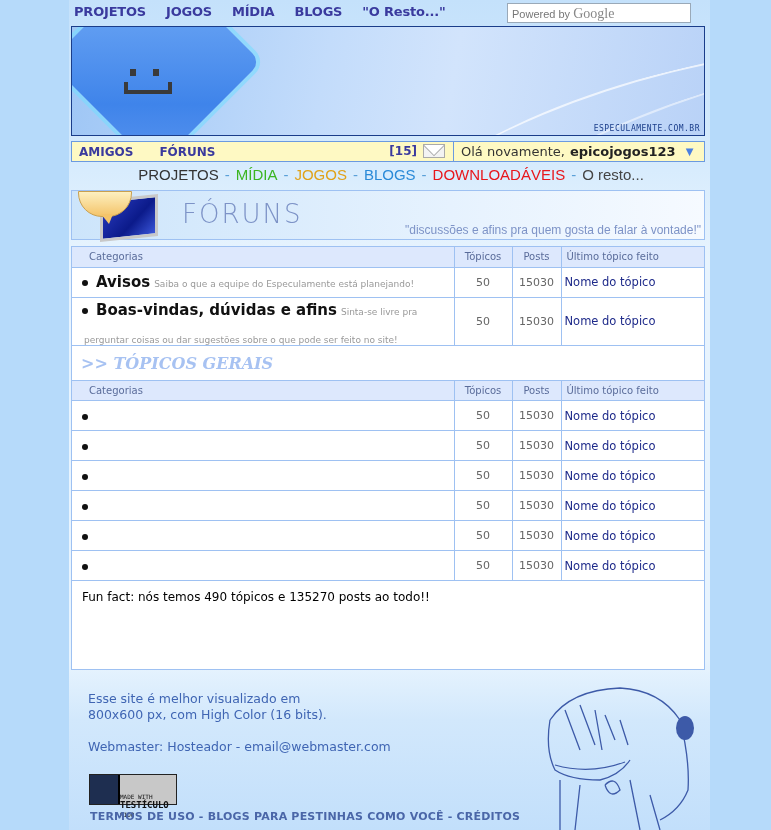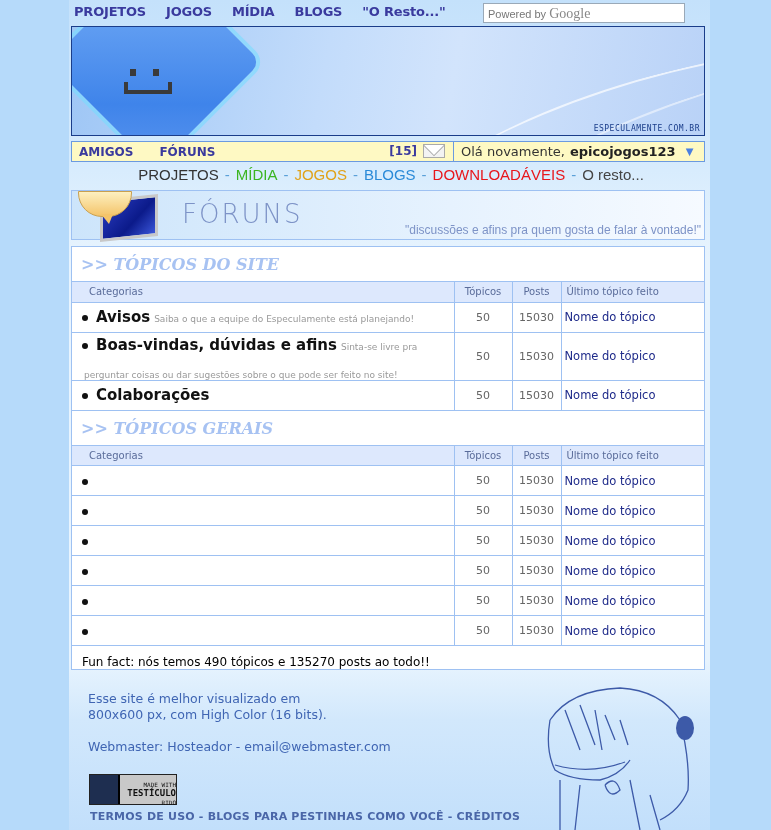--- a/index.html
+++ b/index.html
@@ -2,21 +2,21 @@
 <html><head>
 <meta charset="utf-8">
 <style>
   * { box-sizing: border-box; margin: 0; padding: 0; }
   html, body { width: 771px; height: 830px; overflow: hidden; }
   body { background: #b6dafa; font-family: "DejaVu Sans", sans-serif; position: relative; }
   .col { position: absolute; left: 69px; top: 0; width: 641px; height: 830px;
          background: linear-gradient(#c4e1fb 0px, #d6ebfd 160px, #e8f4fe 260px, #e8f4fe 660px, #d2e8fc 720px, #c2dffb 830px); }
   .topnav { position: absolute; left: 74px; top: 4px; display: flex; gap: 0; }
   .topnav a { font-family: "DejaVu Sans", sans-serif; font-weight: bold; font-size: 13px; color: #3a3a9e; text-decoration: none; margin-right: 20px; letter-spacing: -0.2px; }
-  .search { position: absolute; left: 483px; top: 3px; width: 202px; height: 20px; background: #fff; border: 1px solid #9aa9b8; font-size: 11px; color: #777; padding: 2px 4px; font-family: "Liberation Sans", sans-serif; }
+  .search { position: absolute; left: 507px; top: 3px; width: 184px; height: 20px; background: #fff; border: 1px solid #9aa9b8; font-size: 11px; color: #777; padding: 2px 4px; font-family: "Liberation Sans", sans-serif; }
   .search .g { font-family: "Liberation Serif", serif; font-size: 14px; color: #888; }
   .banner { position: absolute; left: 71px; top: 26px; width: 634px; height: 110px; border: 1px solid #1a3d8a; overflow: hidden;
             background: linear-gradient(100deg, #9ec6f5 0%, #c3dcfb 40%, #d2e4fc 60%, #b9d2f7 100%); text-align: center; }
   .banner .swoosh { position: absolute; border-radius: 50%; border-top: 2px solid rgba(255,255,255,0.7); }
   .diamond { position: absolute; left: 8px; top: -40px; width: 150px; height: 150px; transform: rotate(45deg);
              background: linear-gradient(135deg, #7db3f8, #3f84ea 70%, #5b95ef); box-shadow: 0 0 0 4px rgba(120,220,255,0.6); border-radius: 12px; }
   .face-eye { position: absolute; width: 6px; height: 7px; background: #3a3a3a; }
   .face-mouth { position: absolute; left: 48px; top: 58px; width: 52px; height: 12px; border: 4px solid #3a3a3a; border-top: none; }
   .banner .site { position: absolute; right: 4px; bottom: 2px; font-family: "DejaVu Sans Mono", monospace; font-size: 8px; color: #1a3d8a; letter-spacing: 0.5px; }
   .userbar { position: absolute; left: 71px; top: 141px; width: 634px; height: 21px; display: flex; background: #fef9c3; }
@@ -49,21 +49,21 @@
   td.last a { color: #1e2a8a; text-decoration: none; font-size: 11.5px; }
   .bullet { display: inline-block; width: 6px; height: 6px; background: #111; border-radius: 50%; vertical-align: middle; margin-right: 8px; margin-top: -2px; }
   .cname { font-family: "DejaVu Sans", sans-serif; font-weight: bold; font-size: 15px; color: #111; }
   .cdesc { font-size: 9px; color: #999; margin-left: 4px; }
   .cdesc2 { display: block; font-size: 9px; color: #999; margin-left: 2px; margin-top: 16px; }
   .col1 { width: 382px; } .col2 { width: 58px; } .col3 { width: 49px; }
   .funfact { padding: 9px 10px; font-size: 12px; color: #000000; font-family: "DejaVu Sans", sans-serif; }
   .footer { position: absolute; left: 88px; top: 691px; font-size: 12.5px; color: #3f65b3; line-height: 16px; font-family: "DejaVu Sans", sans-serif; }
   .badge { position: absolute; left: 89px; top: 774px; width: 88px; height: 31px; border: 1px solid #222; background: #c8c8c8; display: flex; }
   .badge .pad { width: 30px; background: #1e2e50; border-right: 2px solid #000; }
-  .badge .txt { flex: 1; font-family: "DejaVu Sans Mono", monospace; font-size: 6px; color: #111; text-align: right; line-height: 9px; padding-top: 5px; }
+  .badge .txt { flex: 1; font-family: "DejaVu Sans Mono", monospace; font-size: 6px; color: #111; text-align: left; line-height: 9px; padding-top: 17px; }
   .badge .txt b { display: block; font-size: 9px; }
   .links { position: absolute; left: 90px; top: 810px; font-weight: bold; font-size: 11px; color: #4a66a8; letter-spacing: 0.2px; }
   .links a { color: #4a66a8; text-decoration: none; }
   .sketch { position: absolute; left: 540px; top: 680px; }
 </style>
 </head>
 <body>
 
 <div class="col"></div>
 
@@ -112,43 +112,36 @@
 </div>
 
 <div class="forumhdr">
   <div class="monitor"></div>
   <div class="bubble"></div>
   <div class="title">FÓRUNS</div>
   <div class="sub">"discussões e afins pra quem gosta de falar à vontade!"</div>
 </div>
 
 <div class="panel">
-  <div class="sechead">&gt;&gt; TÓPICOS DO SITE</div>
   <table>
     <tbody>
         <tr>
       <th class="col1">Categorias</th>
       <th class="col2">Tópicos</th>
       <th class="col3">Posts</th>
       <th class="last">Último tópico feito</th>
     </tr>
     <tr>
       <td><span class="bullet"></span><a href="#" class="cname" style="text-decoration:none;">Avisos</a><span class="cdesc">Saiba o que a equipe do Especulamente está planejando!</span></td>
       <td>50</td>
       <td>15030</td>
       <td class="last"><a href="#">Nome do tópico</a></td>
     </tr>
     <tr style="height:40px;">
       <td style="padding-top:3px;"><span class="bullet"></span><a href="#" class="cname" style="text-decoration:none;">Boas-vindas, dúvidas e afins</a><span class="cdesc">Sinta-se livre pra</span><span class="cdesc2">perguntar coisas ou dar sugestões sobre o que pode ser feito no site!</span></td>
-      <td>50</td>
-      <td>15030</td>
-      <td class="last"><a href="#">Nome do tópico</a></td>
-    </tr>
-    <tr>
-      <td><span class="bullet"></span><a href="#" class="cname" style="text-decoration:none;">Colaborações</a></td>
       <td>50</td>
       <td>15030</td>
       <td class="last"><a href="#">Nome do tópico</a></td>
     </tr>
   </tbody>
     </table>
 
   <div class="sechead">&gt;&gt; TÓPICOS GERAIS</div>
   <table>
     <tbody>

